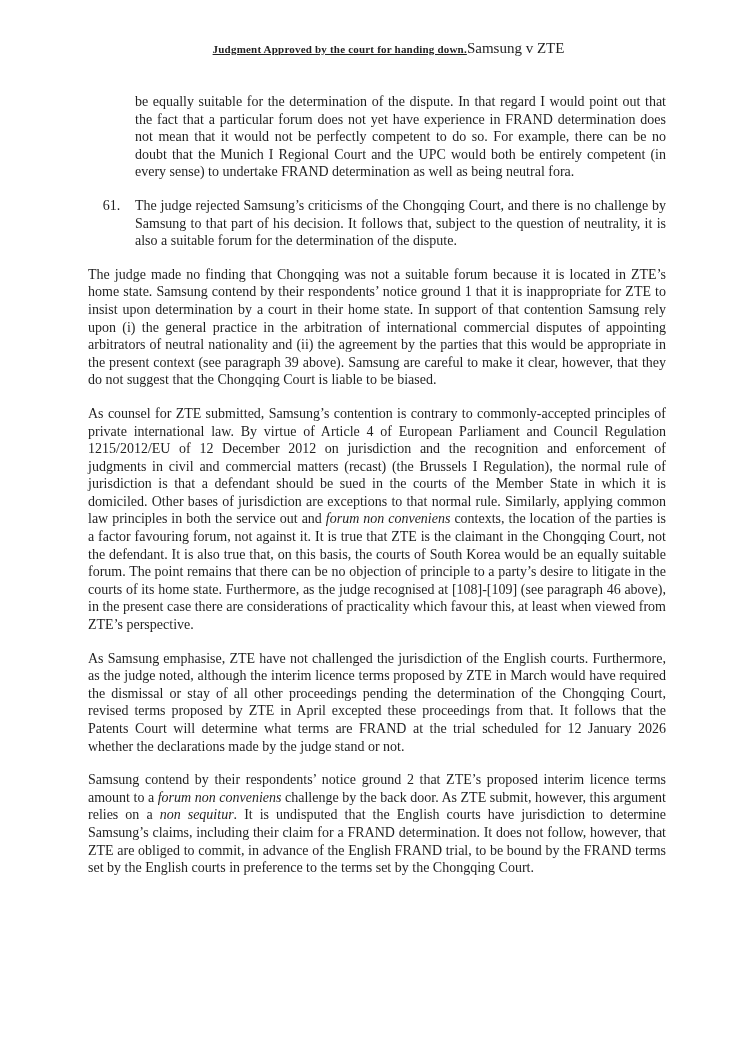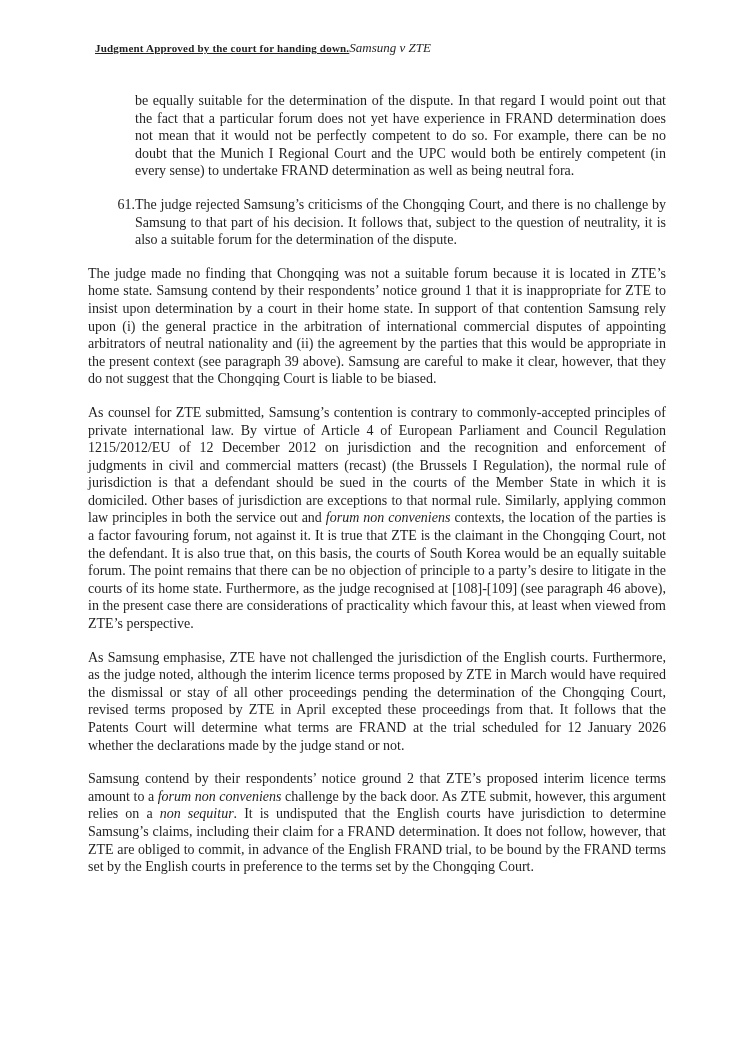--- a/index.html
+++ b/index.html
@@ -12,46 +12,45 @@
     width: 750px;
     height: 1060px;
     background: #ffffff;
     color: #1f1f1f;
     font-family: "Liberation Serif", "DejaVu Serif", serif;
     overflow: hidden;
     box-sizing: border-box;
   }
   .header {
     display: flex;
-    justify-content: flex-start;
+    justify-content: center;
     align-items: baseline;
     padding: 40px 68px 0 95px;
   }
   .header-left {
     font-size: 11px;
     font-weight: bold;
     text-decoration: underline;
     letter-spacing: 0.2px;
   }
   .header-right {
-    font-size: 13px;
-    font-style: italic;
+    font-size: 15px;
   }
   .content {
     margin: 36px 84px 0 88px;
   }
   .para {
     display: flex;
     margin-bottom: 16px;
     font-size: 14px;
     line-height: 17.6px;
   }
   .para-num {
     flex: 0 0 47px;
-    text-align: right;
+    text-align: center;
   }
   .para-body {
     flex: 1 1 auto;
     text-align: justify;
     text-justify: inter-word;
   }
   .para-body .italic {
     font-style: italic;
   }
 </style>

